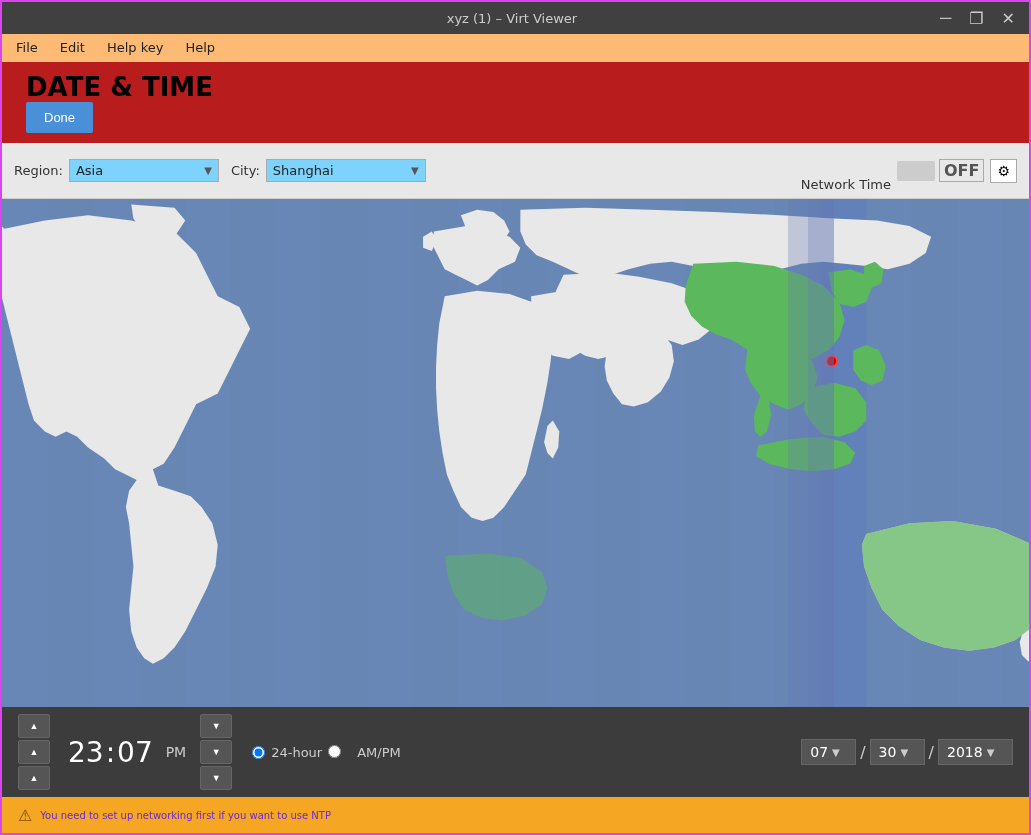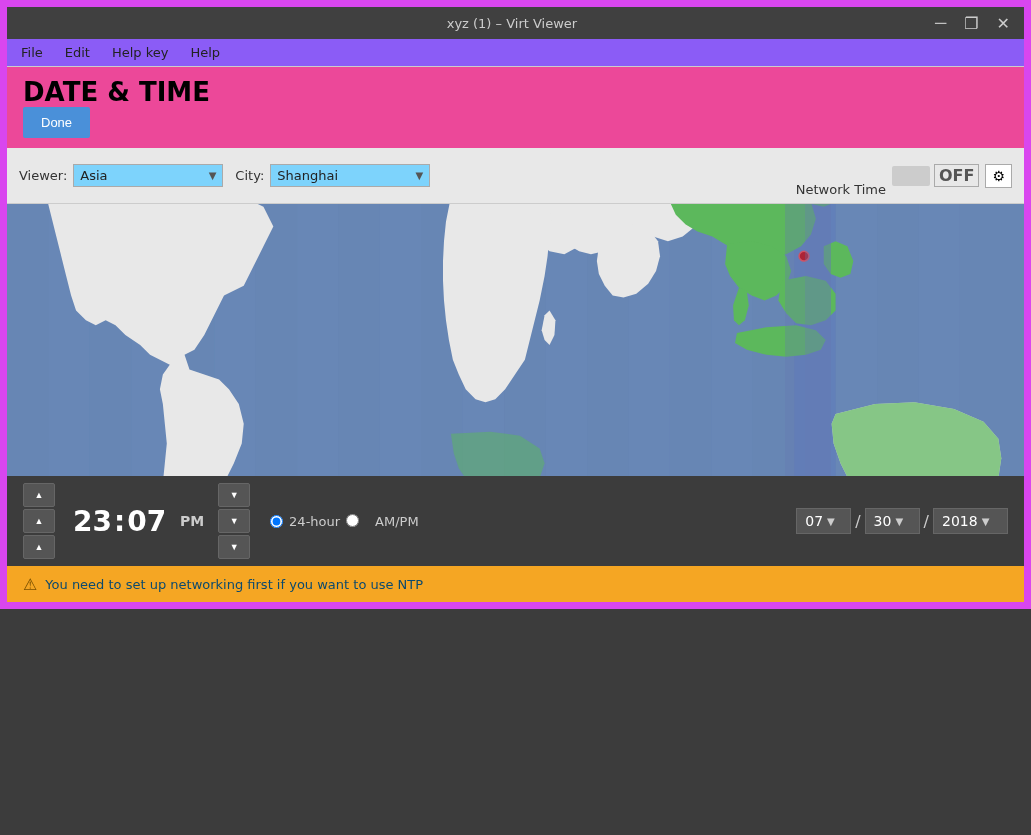--- a/index.html
+++ b/index.html
@@ -1,33 +1,33 @@
 <!DOCTYPE html>
 <html><head>
   <meta charset="utf-8">
   <style>
     * { box-sizing: border-box; margin: 0; padding: 0; }
     body { font-family: 'DejaVu Sans', Arial, sans-serif; font-size: 13px; background: #3c3c3c; width: 1031px; height: 835px; overflow: hidden; }
 
     
-    .window { width: 1031px; height: 609px; display: flex; flex-direction: column; border: 7px solid #d946ef; }
+    .window { width: 1031px; height: 835px; display: flex; flex-direction: column; border: 2px solid #d946ef; }
     .title-bar { background: #404040; color: #ccc; display: flex; align-items: center; justify-content: space-between; padding: 0 8px; height: 32px; flex-shrink: 0; }
     .title-bar-title { flex: 1; text-align: center; font-size: 13px; }
     .title-bar-controls { display: flex; gap: 6px; }
     .title-bar-btn { background: none; border: none; color: #ccc; cursor: pointer; font-size: 16px; padding: 2px 6px; }
 
     
-    .menu-bar { background: #8b5cf6; display: flex; align-items: center; height: 28px; padding: 0 4px; gap: 2px; flex-shrink: 0; border-bottom: 1px solid #ccc; }
+    .menu-bar { background: #fdba74; display: flex; align-items: center; height: 28px; padding: 0 4px; gap: 2px; flex-shrink: 0; border-bottom: 1px solid #ccc; }
     .menu-item { padding: 4px 10px; cursor: pointer; font-size: 13px; color: #222; border-radius: 2px; }
 
     
     .content { flex: 1; display: flex; flex-direction: column; background: #3c3c3c; overflow: hidden; }
 
     
-    .header { background: #ec4899; display: flex; align-items: center; justify-content: space-between; padding: 10px 16px; flex-shrink: 0; min-height: 60px; }
+    .header { background: #b91c1c; display: flex; align-items: center; justify-content: space-between; padding: 10px 24px; flex-shrink: 0; min-height: 60px; }
     .header-right { display: flex; align-items: center; gap: 12px; }
     .done-btn { background: #4a90d9; color: white; border: none; padding: 8px 18px; font-size: 13px; cursor: pointer; border-radius: 2px; }
     .keyboard-input { display: flex; align-items: center; background: #2a2a3e; border: 1px solid #555; padding: 4px 8px; gap: 6px; min-width: 100px; }
     .keyboard-icon { color: #aaa; font-size: 14px; }
     .keyboard-lang { color: #fff; font-size: 13px; }
     .help-btn { background: #555; color: white; border: 1px solid #777; padding: 8px 18px; font-size: 13px; cursor: pointer; }
 
     
     .toolbar { background: #e8e8e8; display: flex; align-items: center; padding: 6px 12px; gap: 12px; flex-shrink: 0; border-bottom: 1px solid #ccc; }
     .toolbar-group { display: flex; align-items: center; gap: 6px; }
@@ -47,21 +47,21 @@
     .map-svg { width: 100%; height: 100%; }
 
     
     .time-controls { background: #3c3c3c; display: flex; align-items: center; padding: 8px 16px; gap: 8px; flex-shrink: 0; height: 90px; }
     .spinner-btn { background: #555; border: 1px solid #666; color: #fff; width: 32px; height: 24px; cursor: pointer; font-size: 12px; display: flex; align-items: center; justify-content: center; border-radius: 2px; }
     .time-display { color: #fff; font-size: 28px; font-weight: bold; display: flex; align-items: center; gap: 2px; }
 
     
     .warning-bar { background: #f5a623; display: flex; align-items: center; padding: 8px 16px; gap: 8px; flex-shrink: 0; min-height: 36px; }
     .warning-icon { font-size: 16px; color: #7a5000; }
-    .warning-text { color: #0c4a6e; font-size: 13px; }
+    .warning-text { color: #6d28d9; font-size: 10px; }
 
     
     .tz-stripe { position: absolute; top: 0; bottom: 0; background: rgba(100, 120, 180, 0.3); pointer-events: none; }
     .tz-stripe-selected { position: absolute; top: 0; bottom: 0; background: rgba(100, 120, 180, 0.5); pointer-events: none; }
     .gear::before { content: '⚙'; }
   </style>
 </head>
 <body>
 
 <div class="window">
@@ -87,21 +87,21 @@
 
     <div class="header">
       <div>
         <h1>DATE &amp; TIME</h1>
         <button class="done-btn">Done</button>
       </div>
     </div>
 
     <div class="toolbar">
       <div class="toolbar-group">
-        <span class="toolbar-label">Viewer:</span>
+        <span class="toolbar-label">Region:</span>
         <div class="toolbar-select" style="min-width:150px;">
           <span class="toolbar-select-text">Asia</span>
           <span class="toolbar-select-arrow">▼</span>
         </div>
       </div>
       <div class="toolbar-group">
         <span class="toolbar-label">City:</span>
         <div class="toolbar-select" style="min-width:160px;">
           <span class="toolbar-select-text">Shanghai</span>
           <span class="toolbar-select-arrow">▼</span>
@@ -217,21 +217,21 @@
           <button class="spinner-btn">
             <span style="font-size:9px;">▲</span>
           </button>
           <button class="spinner-btn">
             <span style="font-size:9px;">▲</span>
           </button>
           <button class="spinner-btn">
             <span style="font-size:9px;">▲</span>
           </button>
         </div>
-        <div class="time-display" style="color: rgb(255, 255, 255); font-size: 28px; font-weight: bold; display: flex; align-items: center; margin: 0px 6px;"><span>23</span><span>:</span><span>07</span>&nbsp;<span style="font-size:14px;color:#ccc;">PM</span></div>
+        <div class="time-display" style="color: rgb(255, 255, 255); font-size: 28px; font-weight: normal; display: flex; align-items: center; margin: 0px 6px;"><span>23</span><span>:</span><span>07</span>&nbsp;<span style="font-size:14px;color:#ccc;">PM</span></div>
         <div style="display: flex; flex-direction: column; gap: 2px; margin-right: 12px;">
           <button class="spinner-btn">
             <span style="font-size:9px;">▼</span>
           </button>
           <button class="spinner-btn">
             <span style="font-size:9px;">▼</span>
           </button>
           <button class="spinner-btn">
             <span style="font-size:9px;">▼</span>
           </button>

